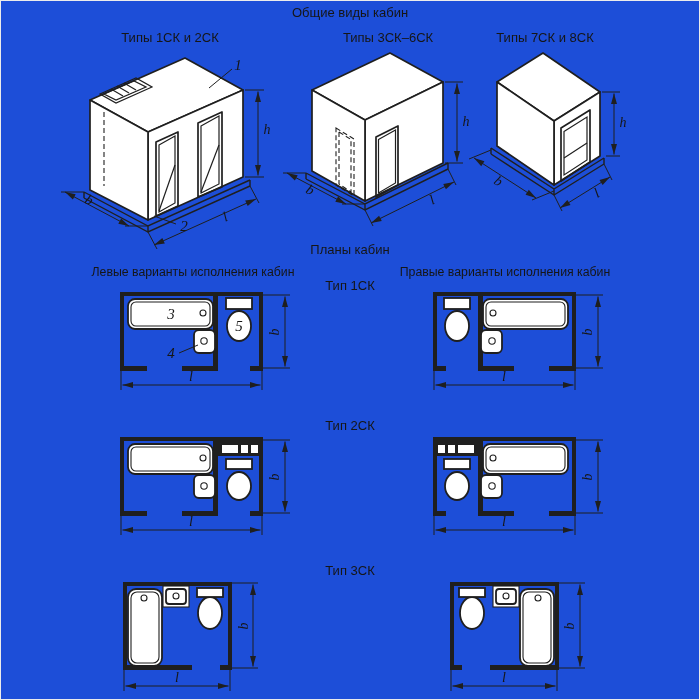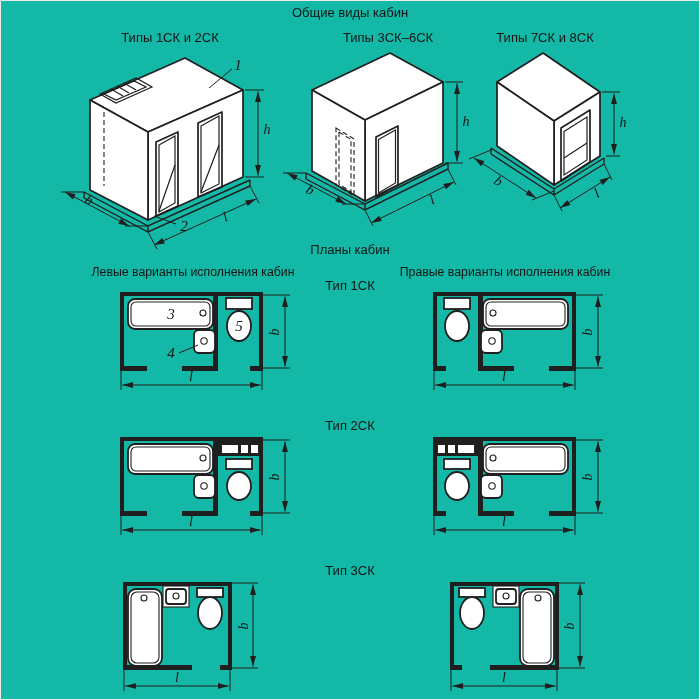--- a/index.html
+++ b/index.html
@@ -1,16 +1,16 @@
 <!DOCTYPE html>
 <html><head>
 <meta charset="utf-8">
 <style>
   html,body{margin:0;padding:0;background:#ffffff;}
-  .stage{position:relative;width:700px;height:700px;background:#14b8a6;
+  .stage{position:relative;width:700px;height:700px;background:#1d4ed8;
          font-family:"Liberation Sans",sans-serif;box-shadow:inset 0 0 0 1px #ececec;}
   svg text{fill:#161616;}
   .t  {font-family:"Liberation Sans",sans-serif;font-size:13px;text-anchor:middle;}
   .ts {font-family:"Liberation Sans",sans-serif;font-size:12.3px;text-anchor:middle;}
   .ti {font-family:"Liberation Serif",serif;font-style:italic;font-size:14px;text-anchor:middle;}
   .tc {font-family:"Liberation Serif",serif;font-style:italic;font-size:15px;text-anchor:middle;}
   .e  {fill:#ffffff;stroke:#1f1f1f;stroke-width:1.7;stroke-linejoin:round;}
   .ln {fill:none;stroke:#1f1f1f;stroke-width:1.7;stroke-linejoin:round;}
   .tn {fill:none;stroke:#1f1f1f;stroke-width:1.2;}
   .sl {fill:none;stroke:#1f1f1f;stroke-width:1.4;}

